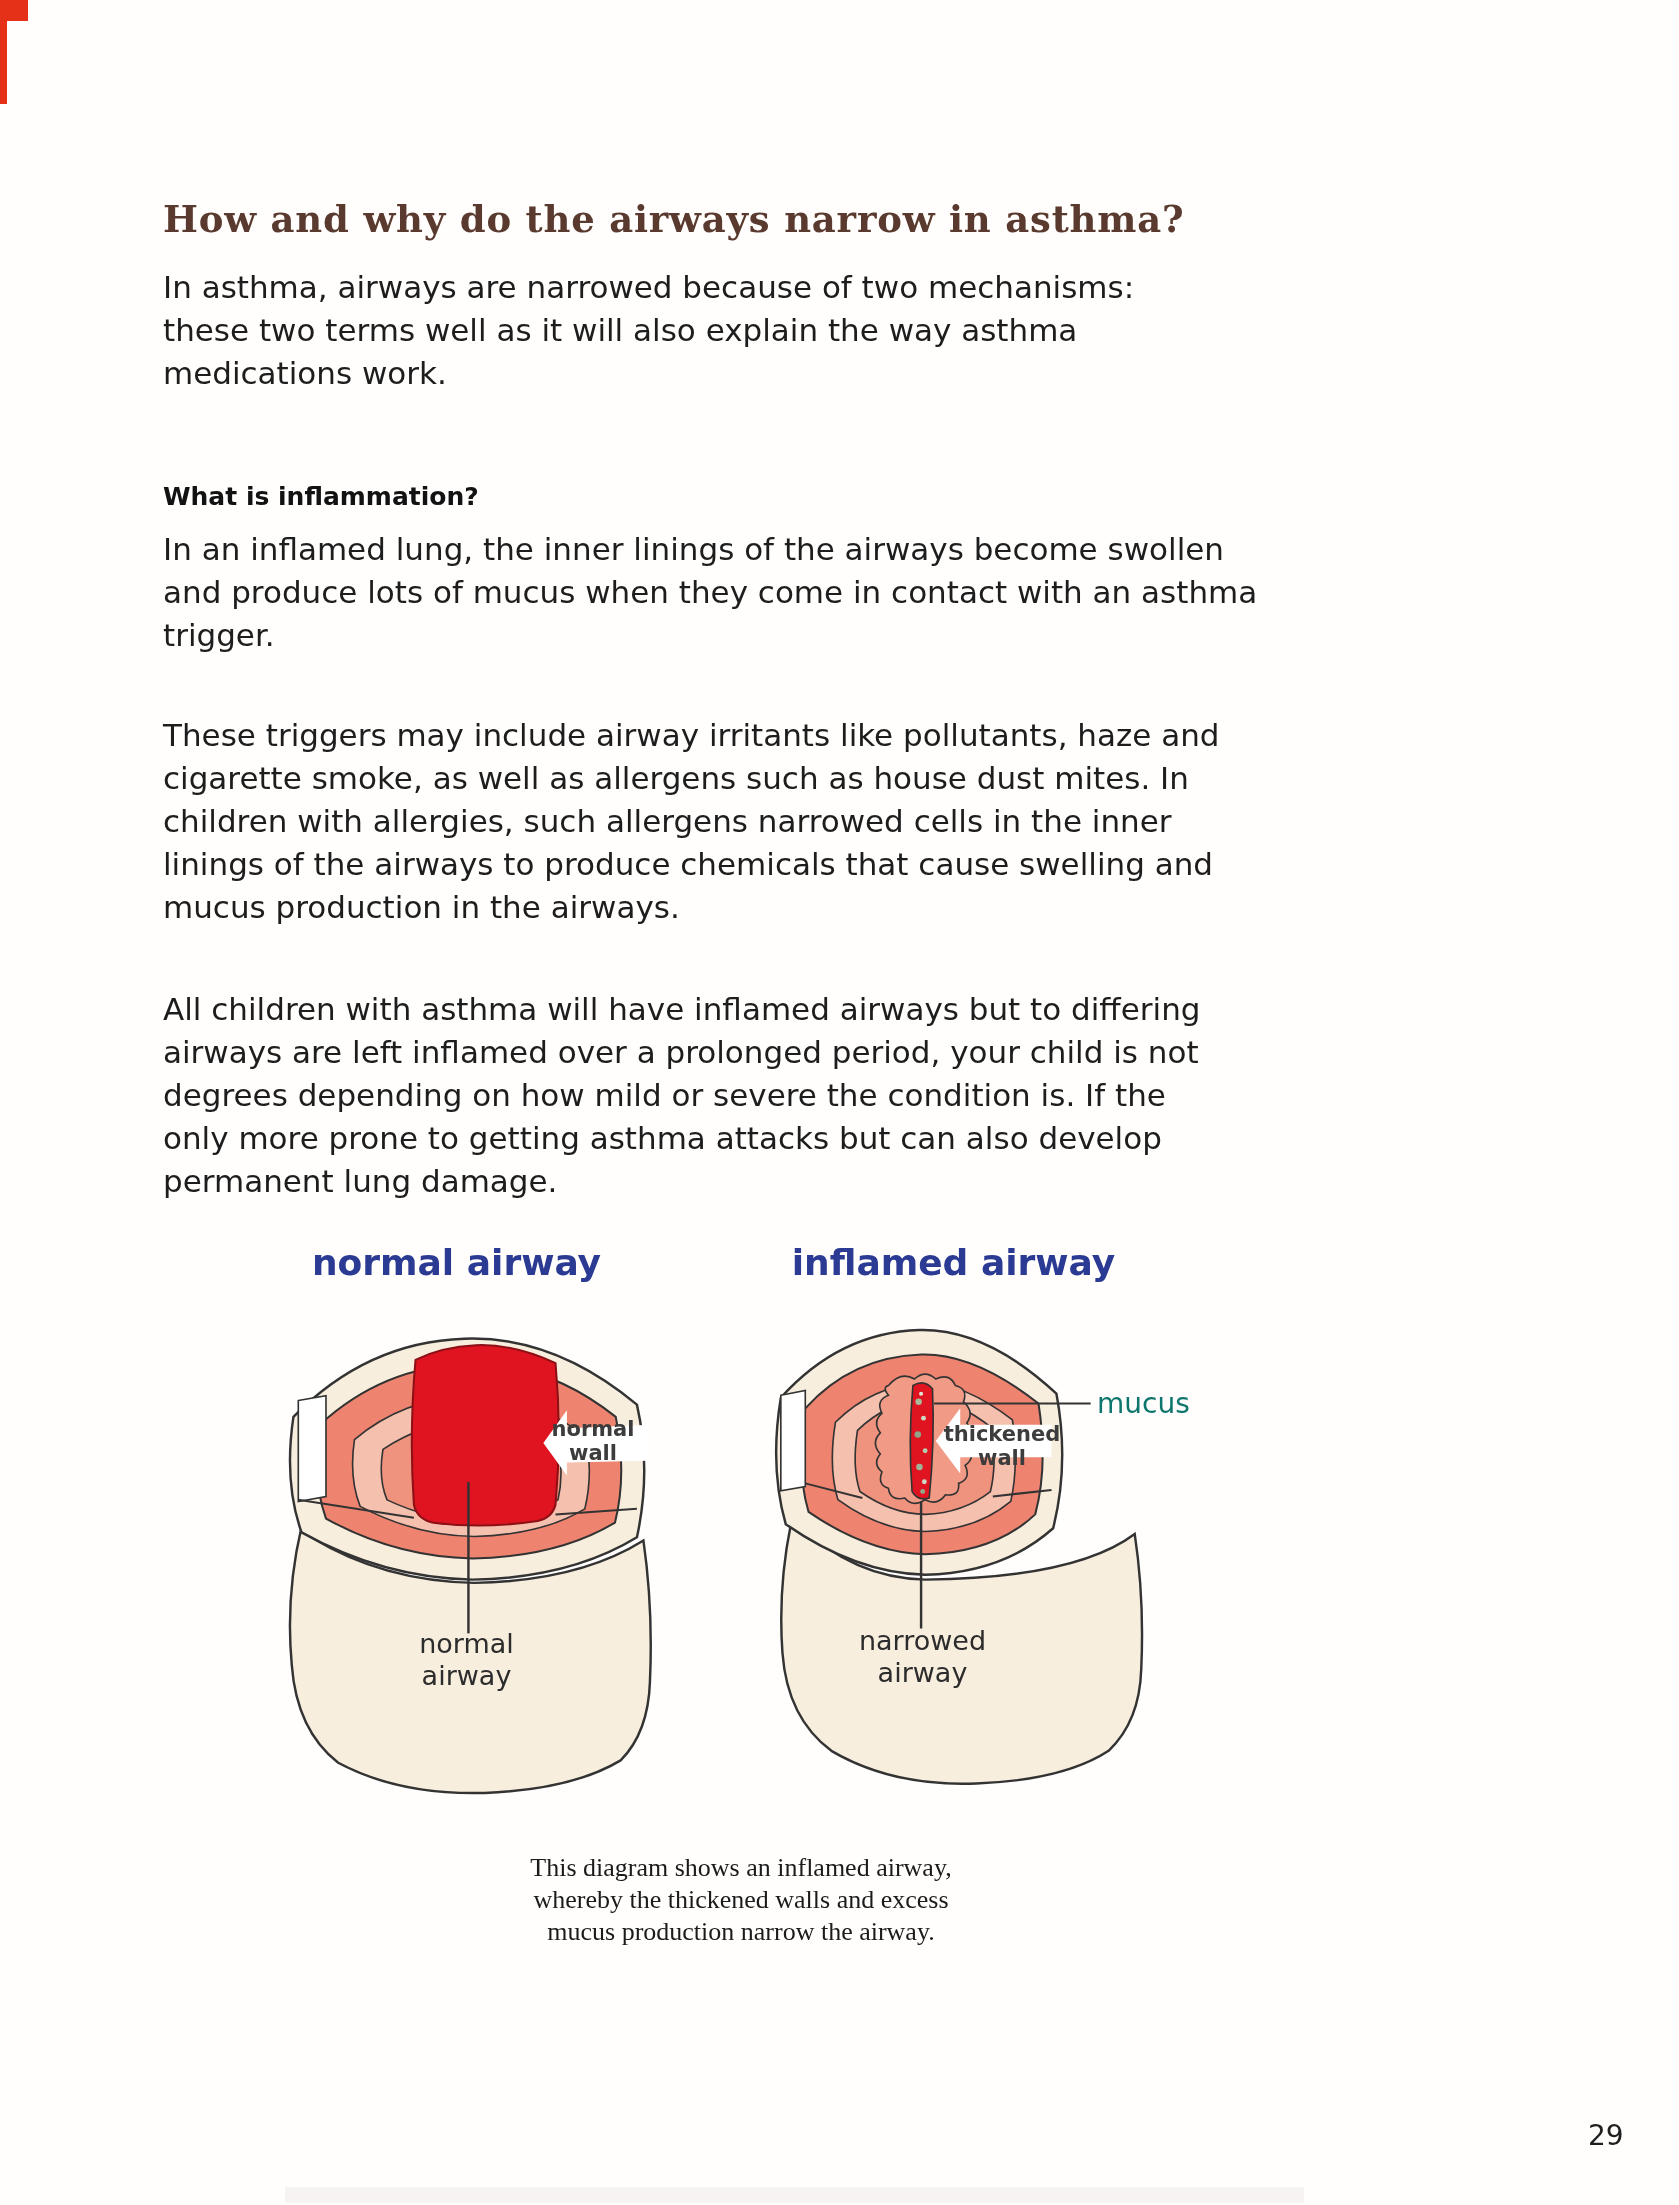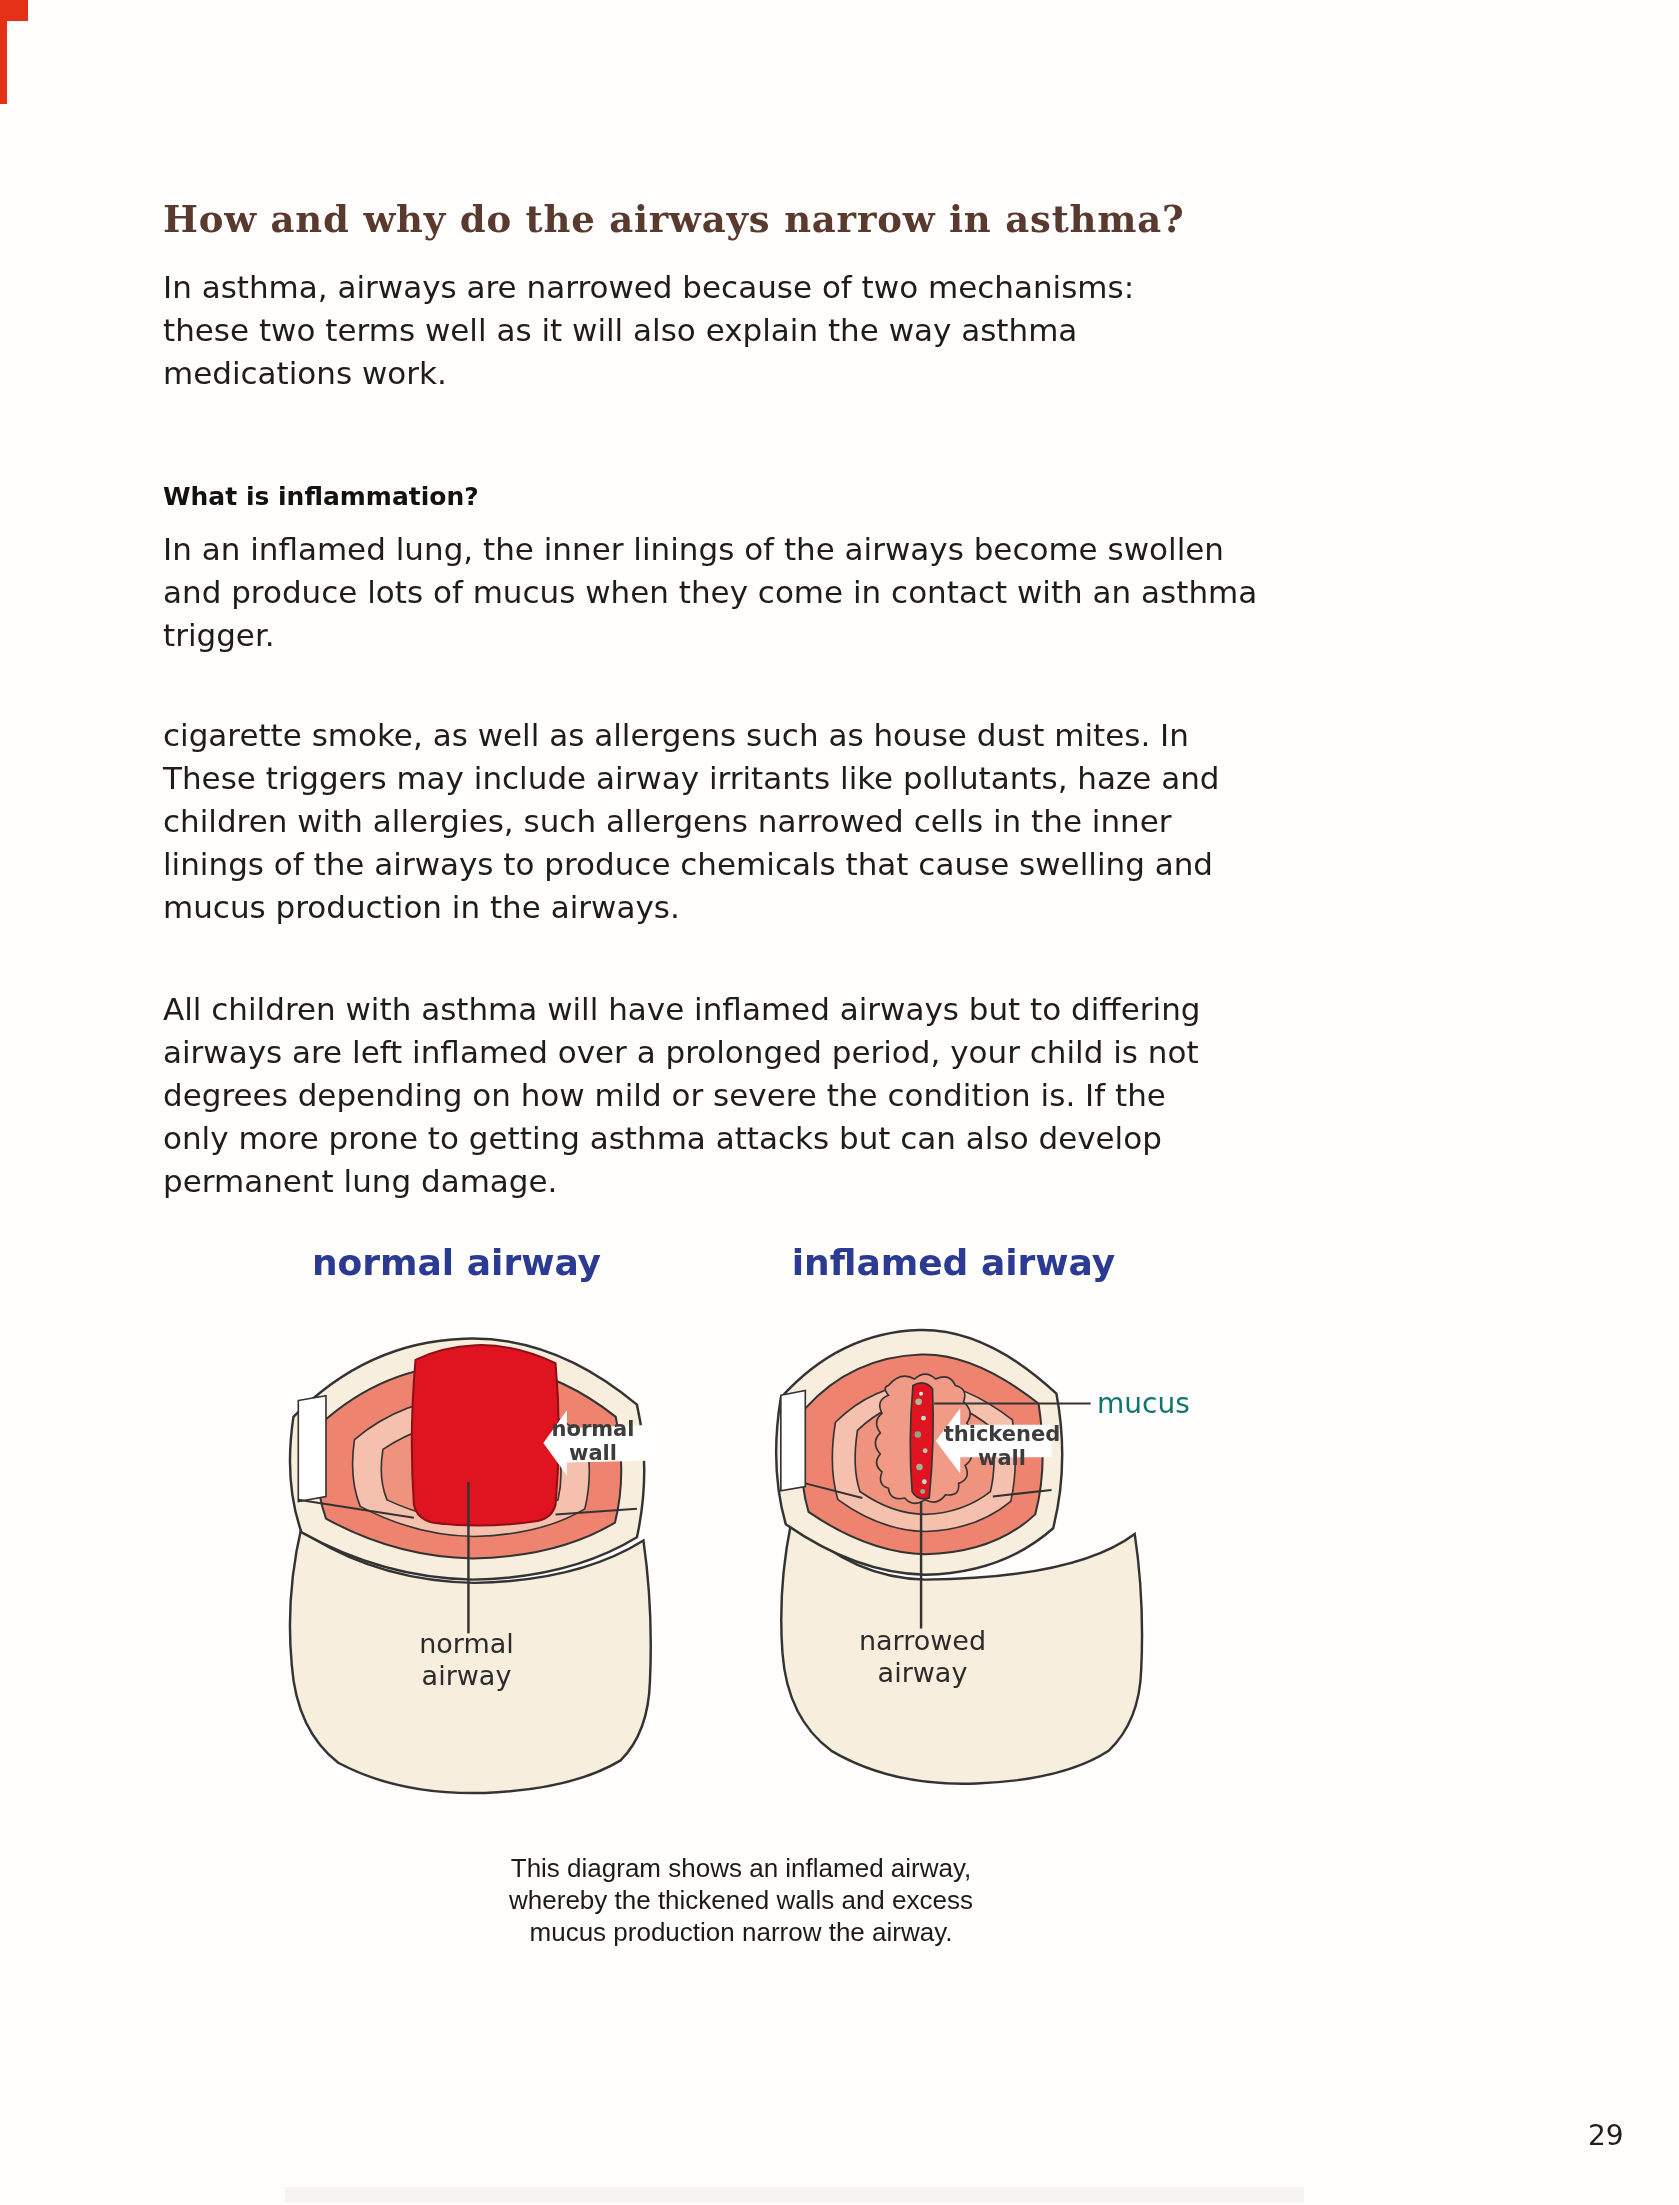--- a/index.html
+++ b/index.html
@@ -29,21 +29,21 @@
   
   .wall-label{width:130px;text-align:center;font-size:21px;line-height:23.6px;font-weight:700;color:#3c3c3c;}
   .wl-left{left:528px;top:1418px;}
   .wl-right{left:937px;top:1423px;}
   .airway-label{width:179px;text-align:center;font-size:27px;line-height:32px;color:#2c2c2c;}
   .al-left{left:377px;top:1628px;}
   .al-right{left:833px;top:1625px;}
   .mucus-label{left:1097px;top:1387px;font-size:28px;color:#0f766e;}
   
   .caption{left:456px;top:1852px;width:570px;text-align:center;
-    font-family:Liberation Sans, sans-serif;font-size:26px;line-height:32px;color:#1b1b1b;}
+    font-family:Liberation Serif, serif;font-size:26px;line-height:32px;color:#1b1b1b;}
   
   .page-number{left:1588px;top:2119px;font-size:28px;color:#1f1f1f;}
   
   .corner-red-block{left:0;top:0;width:28px;height:21px;background:#e63119;}
   .corner-red-strip{left:0;top:0;width:7.3px;height:104px;background:#e63119;}
   .bottom-artifact{left:285px;top:2187px;width:1019px;height:16.3px;background:#f8f3f3;}
 </style>
 </head>
 <body>
 
@@ -62,22 +62,22 @@
   </div>
 
   <div class="abs sub-heading ln">What is inflammation?</div>
   <div class="abs p-inflamed body-par">
     <div class="ln">In an inflamed lung, the inner linings of the airways become swollen</div>
     <div class="ln">and produce lots of mucus when they come in contact with an asthma</div>
     <div class="ln">trigger.</div>
   </div>
 
   <div class="abs p-triggers body-par">
+    <div class="ln">These triggers may include airway irritants like pollutants, haze and</div>
     <div class="ln">cigarette smoke, as well as allergens such as house dust mites. In</div>
-    <div class="ln">These triggers may include airway irritants like pollutants, haze and</div>
     <div class="ln">children with allergies, such allergens narrowed cells in the inner</div>
     <div class="ln">linings of the airways to produce chemicals that cause swelling and</div>
     <div class="ln">mucus production in the airways.</div>
   </div>
 
   <div class="abs p-severity body-par">
     <div class="ln">All children with asthma will have inflamed airways but to differing</div>
     <div class="ln">airways are left inflamed over a prolonged period, your child is not</div>
     <div class="ln">degrees depending on how mild or severe the condition is. If the</div>
     <div class="ln">only more prone to getting asthma attacks but can also develop</div>

